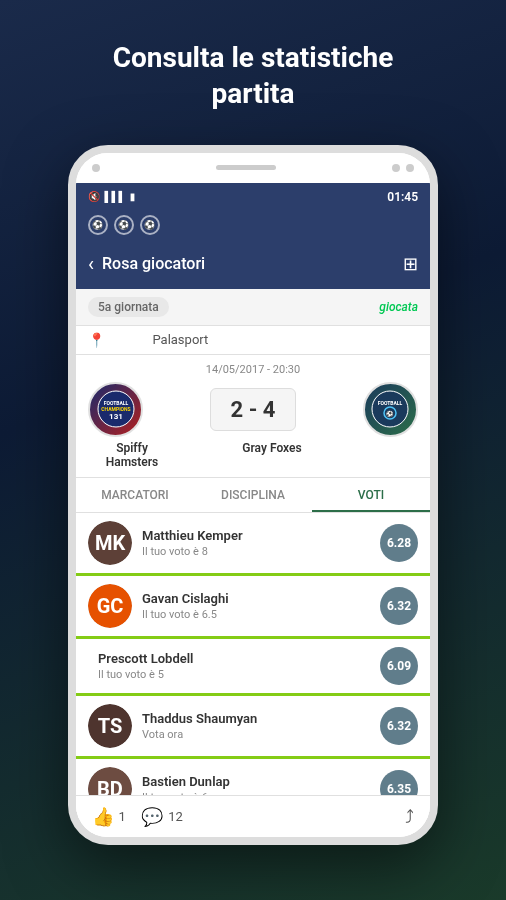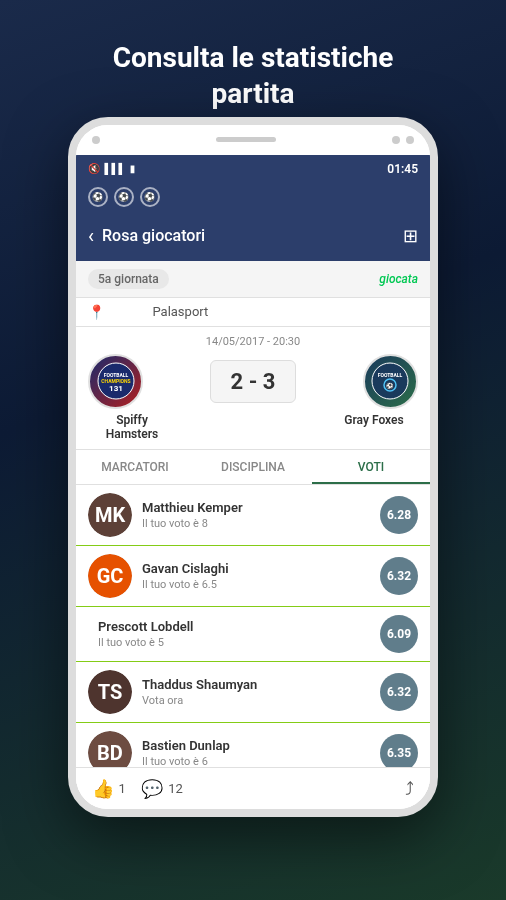--- a/index.html
+++ b/index.html
@@ -13,21 +13,21 @@
       flex-direction: column;
       align-items: center;
     }
 
     .headline {
       color: #fff;
       font-size: 28px;
       font-weight: 700;
       text-align: center;
       margin-top: 40px;
-      margin-bottom: 4px;
+      margin-bottom: 32px;
       line-height: 1.3;
       padding: 0 40px;
     }
 
     .phone-container {
       width: 370px;
       height: 700px;
       background: #fff;
       border-radius: 40px;
       border: 8px solid #ddd;
@@ -235,21 +235,21 @@
       border: 1px solid #ddd;
       border-radius: 6px;
       padding: 8px 20px;
       font-size: 22px;
       font-weight: 700;
       color: #333;
     }
 
     .teams-names {
       display: flex;
-      justify-content: space-between;
+      justify-content: flex-start;
       padding: 4px 4px 0;
     }
 
     .team-name {
       font-size: 12px;
       font-weight: 600;
       color: #333;
       text-align: center;
       width: 80px;
     }
@@ -286,21 +286,21 @@
 
     .players-list {
       flex: 1;
       overflow: hidden;
     }
 
     .player-row {
       display: flex;
       align-items: center;
       padding: 8px 12px;
-      border-bottom: 1px solid #84cc16;
+      border-bottom: 3px solid #84cc16;
     }
 
     .player-avatar {
       width: 44px;
       height: 44px;
       border-radius: 50%;
       overflow: hidden;
       flex-shrink: 0;
       background: #e0e0e0;
       display: flex;
@@ -445,21 +445,21 @@
 
         <div class="team-logo team-logo-home">
           <svg viewBox="0 0 40 40" xmlns="http://www.w3.org/2000/svg">
             <circle cx="20" cy="20" r="18" fill="#1a2a6c" stroke="#fff" stroke-width="1"></circle>
             <text x="20" y="16" text-anchor="middle" fill="#fff" font-size="5" font-weight="bold">FOOTBALL</text>
             <text x="20" y="22" text-anchor="middle" fill="#ffd700" font-size="5" font-weight="bold">CHAMPIONS</text>
             <text x="20" y="30" text-anchor="middle" fill="#fff" font-size="8" font-weight="bold">131</text>
           </svg>
         </div>
 
-        <div class="score-box">2 - 3</div>
+        <div class="score-box">2 - 4</div>
 
         <div class="team-logo team-logo-away">
           <svg viewBox="0 0 40 40" xmlns="http://www.w3.org/2000/svg">
             <circle cx="20" cy="20" r="18" fill="#1a3a5c" stroke="#fff" stroke-width="1"></circle>
             <text x="20" y="16" text-anchor="middle" fill="#fff" font-size="5" font-weight="bold">FOOTBALL</text>
             <circle cx="20" cy="24" r="6" fill="none" stroke="#4fc3f7" stroke-width="1.5"></circle>
             <text x="20" y="27" text-anchor="middle" fill="#4fc3f7" font-size="6" font-weight="bold">⚽</text>
           </svg>
         </div>
       </div>

